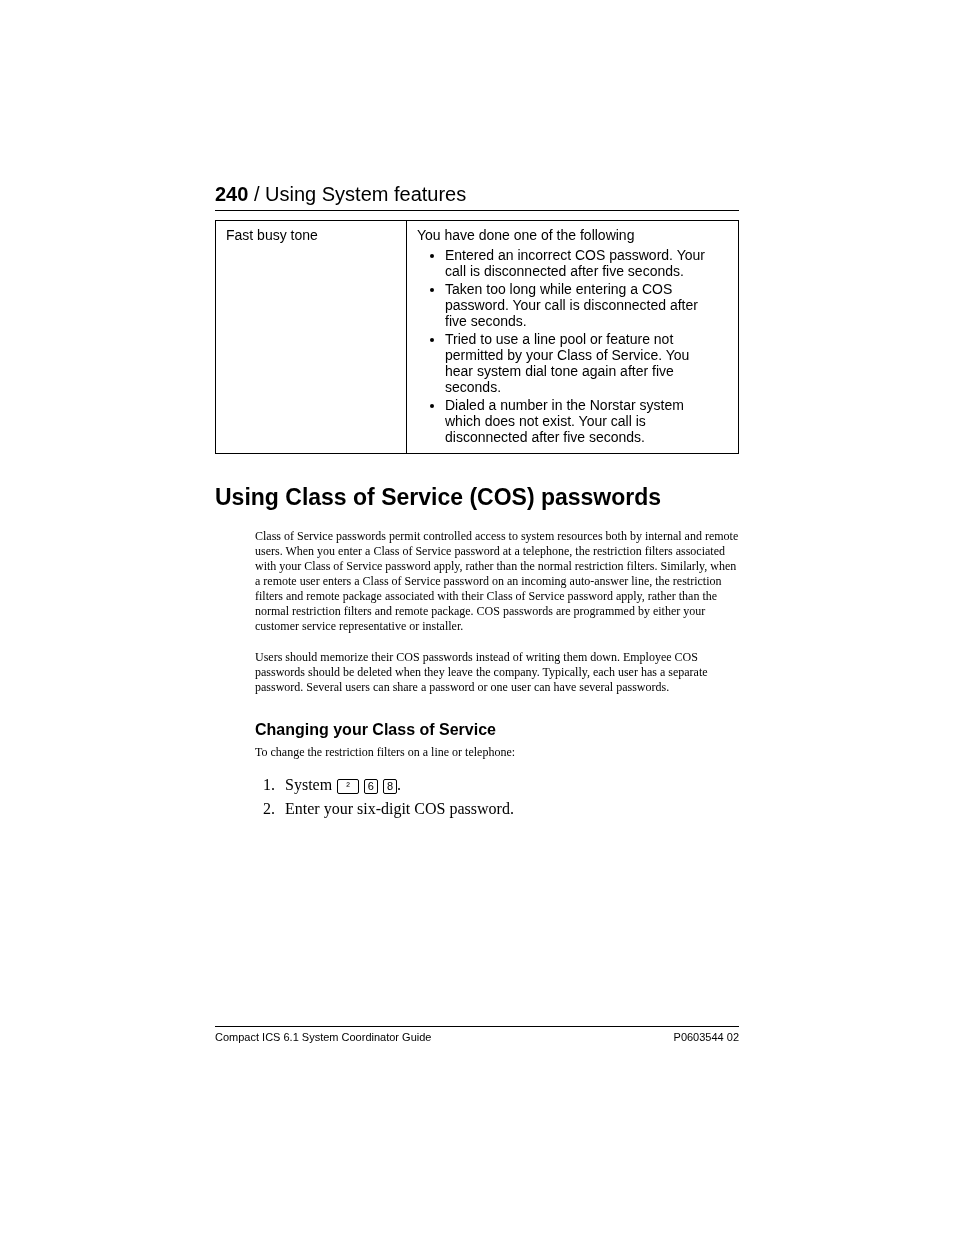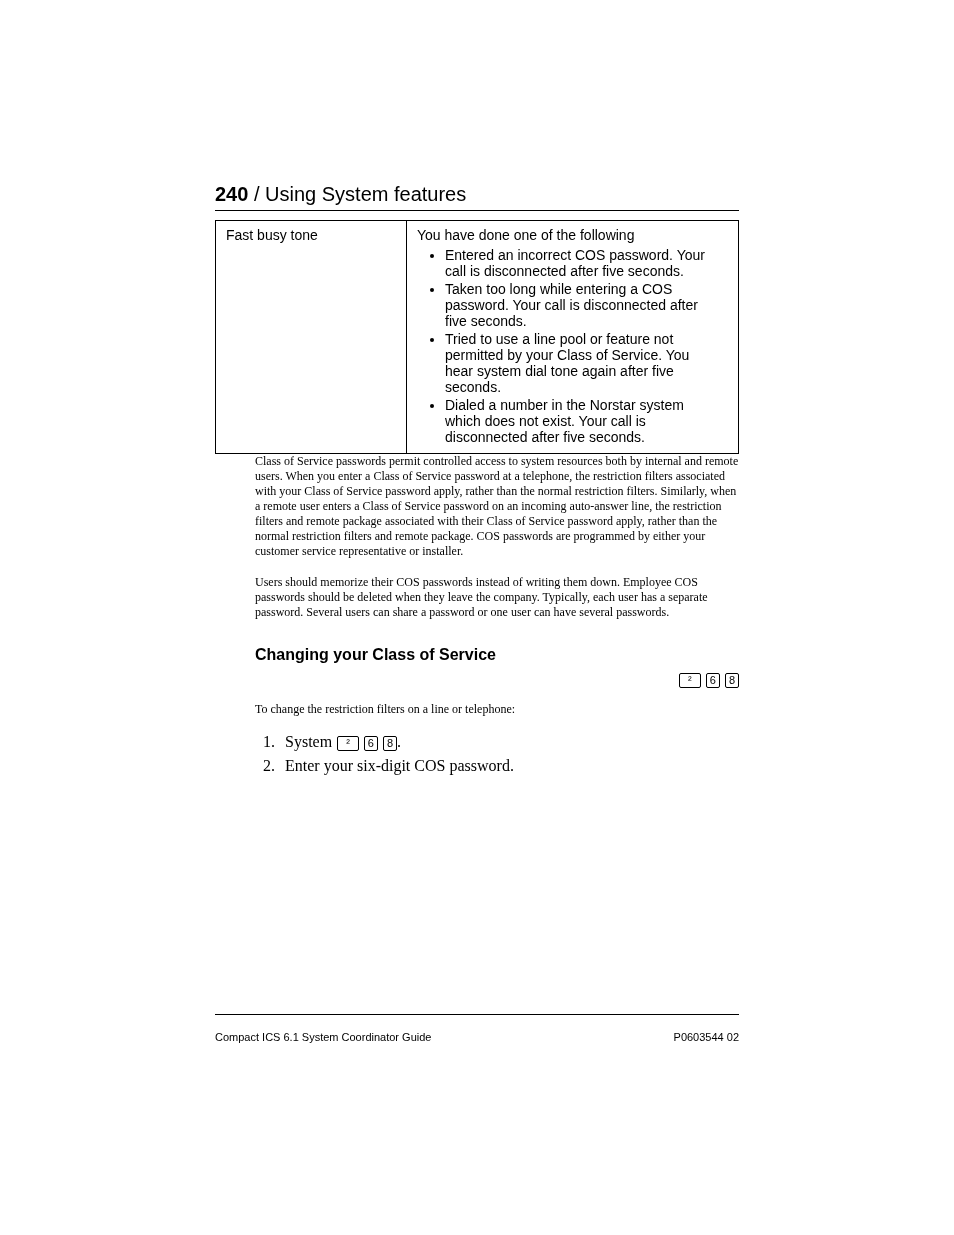--- a/index.html
+++ b/index.html
@@ -101,21 +101,21 @@
   ol.steps li {
     padding-left: 6px;
     margin-bottom: 6px;
   }
   .footer {
     position: absolute;
     left: 215px;
     right: 215px;
     bottom: 192px;
     border-top: 1px solid #000;
-    padding-top: 16px;
+    padding-top: 4px;
     font-family: Arial, Helvetica, sans-serif;
     font-size: 11px;
     display: flex;
     justify-content: space-between;
   }
 </style>
 </head>
 <body>
 
 <div class="page">
@@ -136,31 +136,27 @@
             <li>Entered an incorrect COS password. Your call is disconnected after five seconds.</li>
             <li>Taken too long while entering a COS password. Your call is disconnected after five seconds.</li>
             <li>Tried to use a line pool or feature not permitted by your Class of Service. You hear system dial tone again after five seconds.</li>
             <li>Dialed a number in the Norstar system which does not exist. Your call is disconnected after five seconds.</li>
           </ul>
         </td>
       </tr>
     </tbody>
       </table>
 
+    <h1 class="sec">Using Class of Service (COS) passwords</h1>
 
     <p class="body">Class of Service passwords permit controlled access to system resources both by internal and remote users. When you enter a Class of Service password at a telephone, the restriction filters associated with your Class of Service password apply, rather than the normal restriction filters. Similarly, when a remote user enters a Class of Service password on an incoming auto-answer line, the restriction filters and remote package associated with their Class of Service password apply, rather than the normal restriction filters and remote package. COS passwords are programmed by either your customer service representative or installer.</p>
     <p class="body">Users should memorize their COS passwords instead of writing them down. Employee COS passwords should be deleted when they leave the company. Typically, each user has a separate password. Several users can share a password or one user can have several passwords.</p>
 
     <h2 class="sub">Changing your Class of Service</h2>
 
-    <div class="keystrip">
-      <span class="key wide"><span class="sym">²</span></span>
-      <span class="key">6</span>
-      <span class="key">8</span>
-    </div>
 
     <p class="body">To change the restriction filters on a line or telephone:</p>
 
     <ol class="steps">
       <li>
         <span>System </span><span class="key wide"><span class="sym">²</span></span>
         <span class="key">6</span>
         <span class="key">8</span><span>.</span>
       </li>
       <li>Enter your six-digit COS password.</li>

